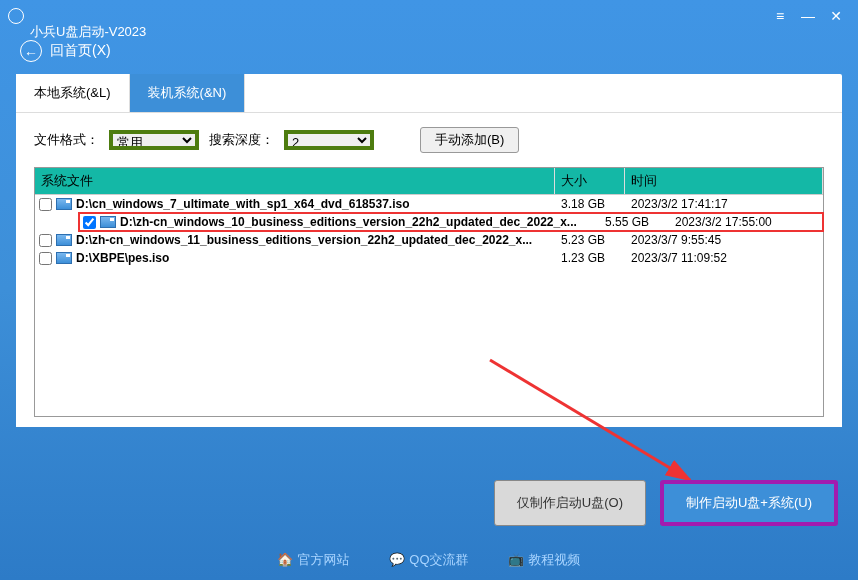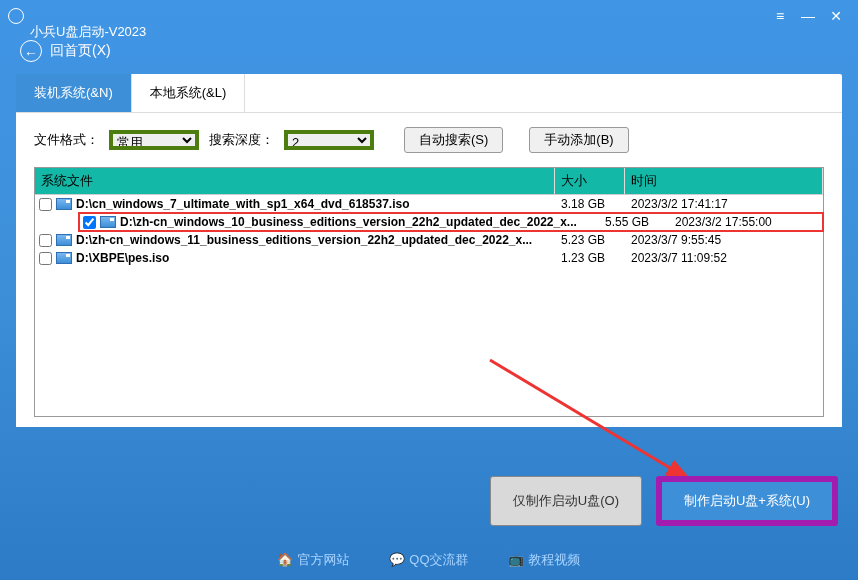--- a/index.html
+++ b/index.html
@@ -41,21 +41,21 @@
 .disk-icon { width: 16px; height: 12px; background: linear-gradient(180deg,#7ab8ef,#3d8fd8); border: 1px solid #2d6fb0; margin-right: 4px; flex-shrink: 0; position: relative; }
 .disk-icon::after { content: ''; position: absolute; right: 1px; top: 1px; width: 4px; height: 3px; background: #fff; }
 .trow.highlighted { outline: 2px solid #e33; outline-offset: -1px; margin-left: 44px; }
 .truncate { overflow: hidden; text-overflow: ellipsis; white-space: nowrap; font-weight: bold; }
 
 .arrow-svg { position: absolute; left: 480px; top: 350px; pointer-events: none; }
 
 .bottom-btns { position: absolute; right: 20px; bottom: 54px; display: flex; gap: 14px; padding-left: 8px; }
 .big-btn { padding: 10px 22px; font-size: 13px; border-radius: 3px; cursor: pointer; border: 1px solid #888; }
 .big-btn.gray { background: #d9d9d9; color: #333; }
-.big-btn.blue { background: #3d8fd8; color: #fff; border: 6px solid #a21caf; }
+.big-btn.blue { background: #3d8fd8; color: #fff; border: 4px solid #a21caf; }
 
 .footer { position: absolute; bottom: 4px; left: 0; right: 0; height: 32px; display: flex; justify-content: center; align-items: center; gap: 40px; color: #a8d4ff; font-size: 13px; }
 .footer span { cursor: pointer; }
 </style>
 </head>
 <body>
 
 <div class="titlebar">
   <span class="logo"></span>
   <span class="title">小兵U盘启动-V2023</span>
@@ -64,31 +64,30 @@
   <span class="btn">✕</span>
 </div>
 
 <div class="back-row">
   <span class="back-arrow">←</span>
   <span>回首页(X)</span>
 </div>
 
 <div class="panel">
   <div class="tabs">
+    <div class="tab active">本地系统(&amp;L)</div>
     <div class="tab inactive">装机系统(&amp;N)</div>
-    <div class="tab active">本地系统(&amp;L)</div>
   </div>
 
   <div class="controls">
     <span>文件格式：</span>
     <select class="sel1"><option>常用</option></select>
     <span>搜索深度：</span>
     <select class="sel2"><option>2</option></select>
     <span style="width:10px"></span>
-    <button class="ctrl-btn">自动搜索(S)</button>
     <span style="width:6px"></span>
     <button class="ctrl-btn">手动添加(B)</button>
   </div>
 
   <div class="table-wrap">
     <div class="thead">
       <div class="th-name">系统文件</div>
       <div class="th-size">大小</div>
       <div class="th-time">时间</div>
     </div>

